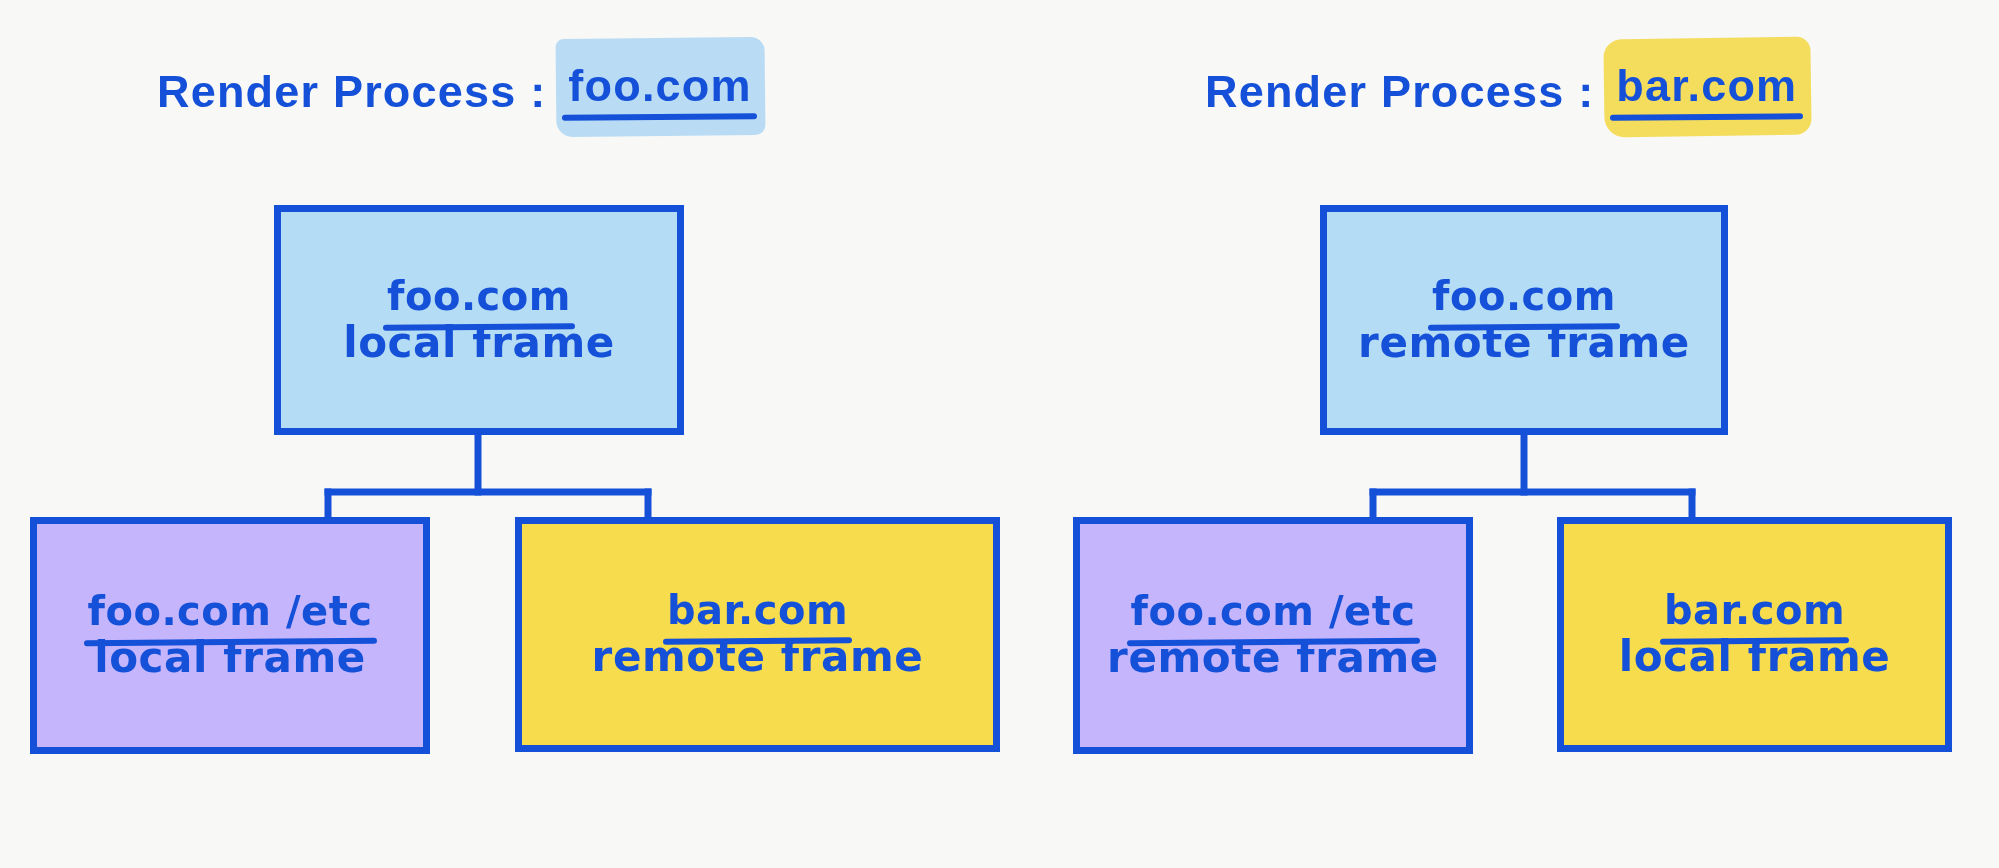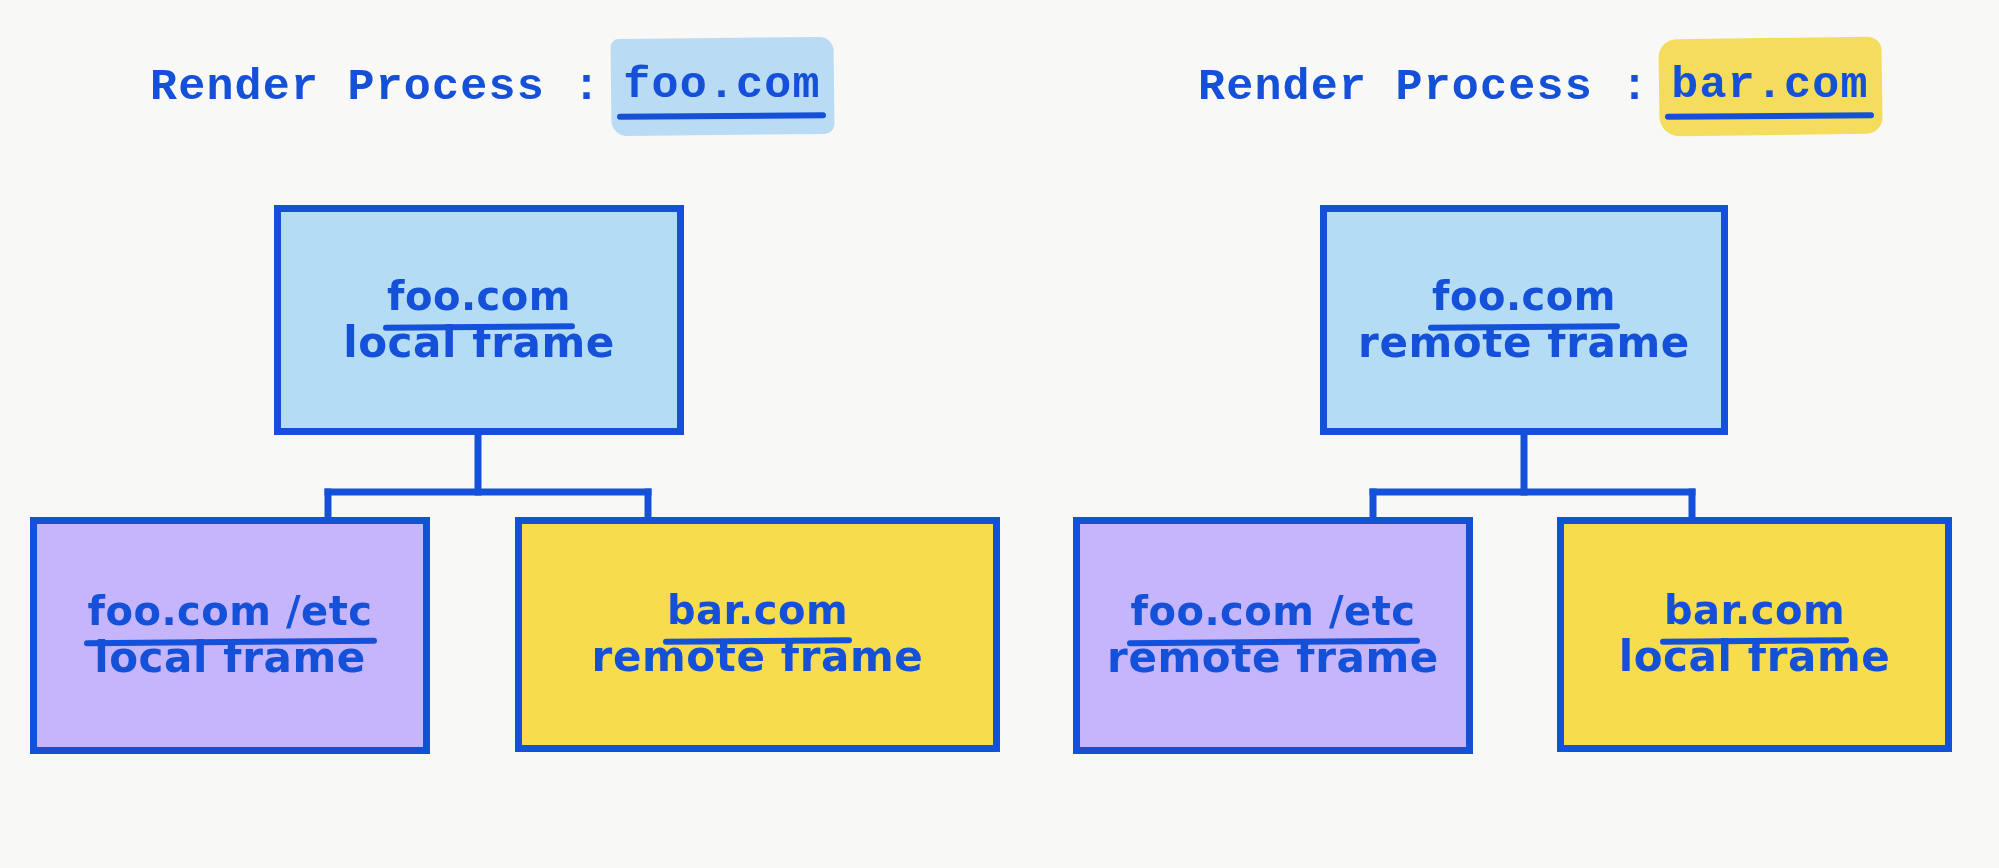--- a/index.html
+++ b/index.html
@@ -19,28 +19,29 @@
     position: relative;
     width: 1999px;
     height: 868px;
     background: #f8f8f6;
   }
 
   
   .title {
     position: absolute;
     white-space: nowrap;
-    font-family: Liberation Mono, monospace;
+    font-family: Liberation Sans, sans-serif;
     font-weight: 700;
     font-size: 45px;
     letter-spacing: 1.2px;
     color: #1550d8;
     display: flex;
-    align-items: center;
+    align-items: flex-end;
     gap: 0;
+    margin-left: 7px;
   }
   .title .lead {
     color: #1550d8;
   }
   .title .hl {
     position: relative;
     padding: 2px 14px 6px 12px;
     margin-left: 10px;
     color: #1550d8;
     z-index: 1;

